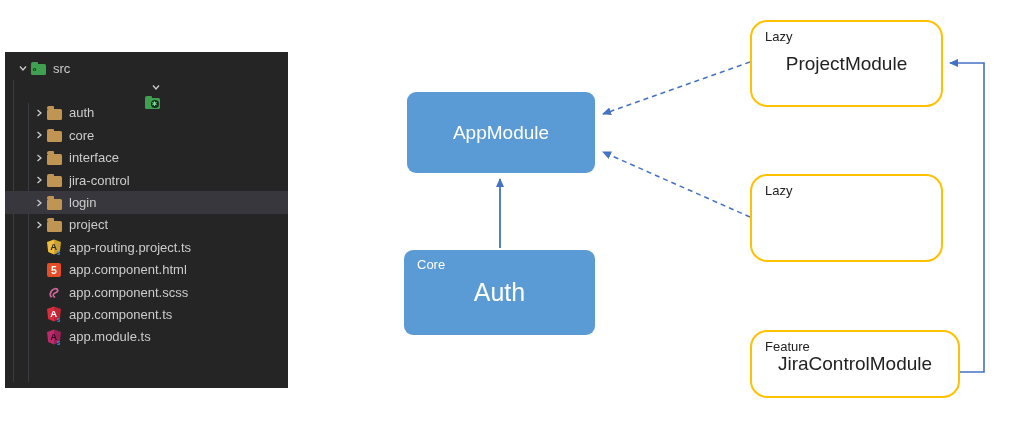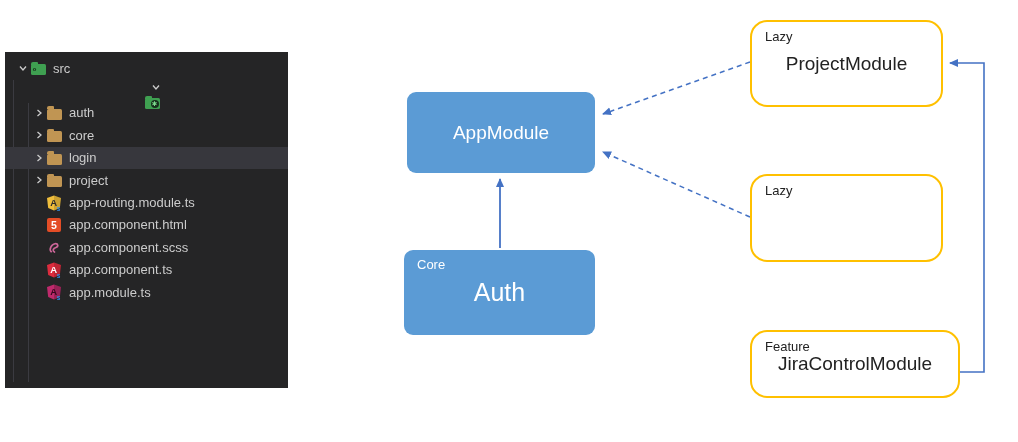--- a/index.html
+++ b/index.html
@@ -105,21 +105,43 @@
         <svg width="10" height="10" viewBox="0 0 10 10">
             <polyline points="3.5,2 7,5 3.5,8" fill="none" stroke="#cccccc" stroke-width="1.3"></polyline>
           </svg>
         </span>
       <span class="fileicon">
           <span class="folder"></span>
         </span>
       <span class="lbl">core</span>
     </div>
 
-
+    <div class="row lvl2">
+      <span class="twisty">
+        <svg width="10" height="10" viewBox="0 0 10 10">
+            <polyline points="3.5,2 7,5 3.5,8" fill="none" stroke="#cccccc" stroke-width="1.3"></polyline>
+          </svg>
+        </span>
+      <span class="fileicon">
+          <span class="folder"></span>
+        </span>
+      <span class="lbl">interface</span>
+    </div>
+
+    <div class="row lvl2">
+      <span class="twisty">
+        <svg width="10" height="10" viewBox="0 0 10 10">
+            <polyline points="3.5,2 7,5 3.5,8" fill="none" stroke="#cccccc" stroke-width="1.3"></polyline>
+          </svg>
+        </span>
+      <span class="fileicon">
+          <span class="folder"></span>
+        </span>
+      <span class="lbl">jira-control</span>
+    </div>
 
     <div class="row lvl2 selected">
       <span class="twisty">
         <svg width="10" height="10" viewBox="0 0 10 10">
             <polyline points="3.5,2 7,5 3.5,8" fill="none" stroke="#cccccc" stroke-width="1.3"></polyline>
           </svg>
         </span>
       <span class="fileicon">
           <span class="folder"></span>
         </span>
@@ -142,21 +164,21 @@
     <div class="row lvl2">
       <span class="twisty"></span>
       <span class="fileicon">
         <svg width="16" height="16" viewBox="0 0 16 16">
           <polygon points="8,0.5 15,3 13.8,13 8,15.5 2.2,13 1,3" fill="#efbe3c"></polygon>
           <polygon points="8,0.5 8,15.5 13.8,13 15,3" fill="rgba(0,0,0,0.15)"></polygon>
           <text x="7.6" y="11.4" font-size="9.5" font-weight="bold" fill="#2b2b2b" text-anchor="middle" font-family="Liberation Sans, sans-serif">A</text>
           <text x="12.6" y="15.6" font-size="6.5" font-weight="bold" fill="#2f8fe8" text-anchor="middle" font-family="Liberation Sans, sans-serif">s</text>
         </svg>
         </span>
-      <span class="lbl">app-routing.module.ts</span>
+      <span class="lbl">app-routing.project.ts</span>
     </div>
 
     <div class="row lvl2">
       <span class="twisty"></span>
       <span class="fileicon">
           <span class="html5">5</span>
         </span>
       <span class="lbl">app.component.html</span>
     </div>
 

